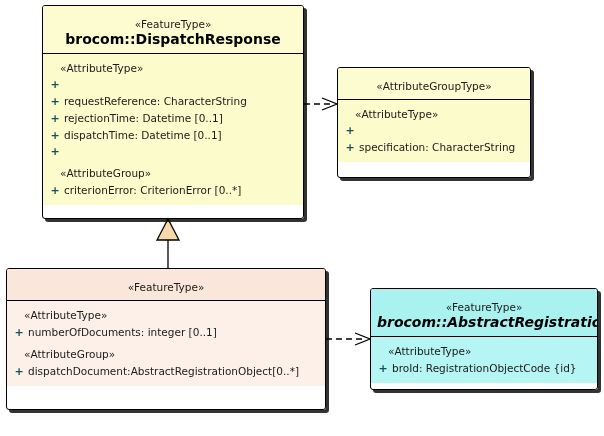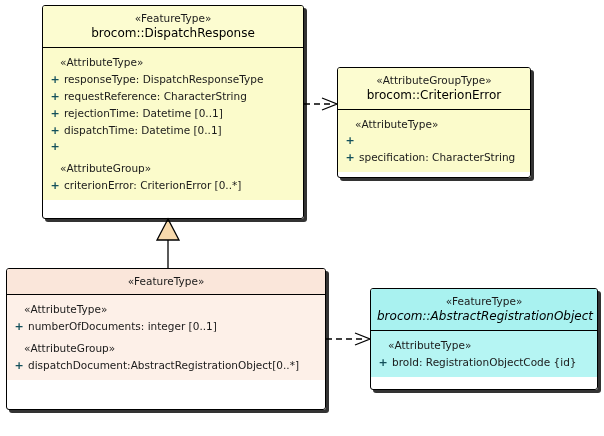--- a/index.html
+++ b/index.html
@@ -20,33 +20,33 @@
   .uml-class {
     position: absolute;
     box-sizing: border-box;
     border: 1.5px solid #000000;
     border-radius: 3px;
     box-shadow: 3px 3px 0 0 rgba(0,0,0,0.80);
     overflow: hidden;
   }
   .uml-header {
     box-sizing: border-box;
-    padding: 5px 6px 6px 6px;
+    padding: 11px 6px 6px 6px;
     text-align: center;
     border-bottom: 1.5px solid #000000;
   }
   .stereotype {
     font-size: 10.5px;
     color: #1a1a1a;
     line-height: 14px;
     white-space: nowrap;
   }
   .class-name {
-    font-size: 12px;
-    font-weight: normal;
+    font-size: 14px;
+    font-weight: bold;
     color: #000000;
     line-height: 15px;
     margin-top: 1px;
     white-space: nowrap;
   }
   .class-name.abstract {
     font-style: italic;
   }
   .uml-body {
     box-sizing: border-box;
@@ -129,21 +129,20 @@
   <div class="uml-class" style="left:42px; top:5px; width:262px; height:214px;">
     <div class="uml-header fill-yellow">
       <div class="stereotype">«FeatureType»</div>
       <div class="class-name">brocom::DispatchResponse</div>
     </div>
     <div class="uml-body fill-yellow2">
       <div class="compartment-stereo">«AttributeType»</div>
 
       <div class="attr-row">
         <span class="attr-vis">+</span>
-        <span class="attr-text">responseType: DispatchResponseType</span>
       </div>
       <div class="attr-row">
         <span class="attr-vis">+</span>
         <span class="attr-text">requestReference: CharacterString</span>
       </div>
       <div class="attr-row">
         <span class="attr-vis">+</span>
         <span class="attr-text">rejectionTime: Datetime [0..1]</span>
       </div>
       <div class="attr-row">
@@ -159,21 +158,20 @@
       <div class="attr-row">
         <span class="attr-vis">+</span>
         <span class="attr-text">criterionError: CriterionError [0..*]</span>
       </div>
     </div>
   </div>
 
   <div class="uml-class" style="left:337px; top:67px; width:194px; height:111px;">
     <div class="uml-header fill-yellow">
       <div class="stereotype">«AttributeGroupType»</div>
-      <div class="class-name">brocom::CriterionError</div>
     </div>
     <div class="uml-body fill-yellow2">
       <div class="compartment-stereo">«AttributeType»</div>
       <div class="attr-row">
         <span class="attr-vis">+</span>
       </div>
       <div class="attr-row">
         <span class="attr-vis">+</span>
         <span class="attr-text">specification: CharacterString</span>
       </div>

